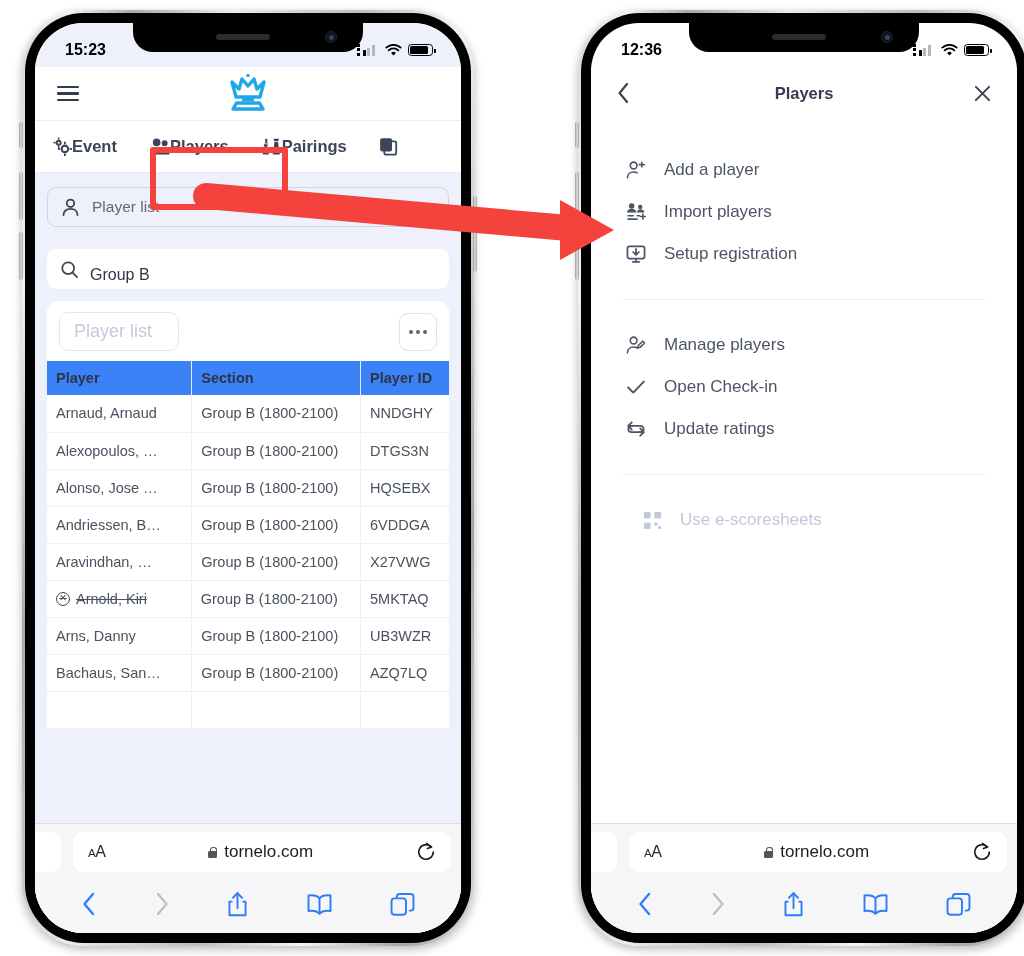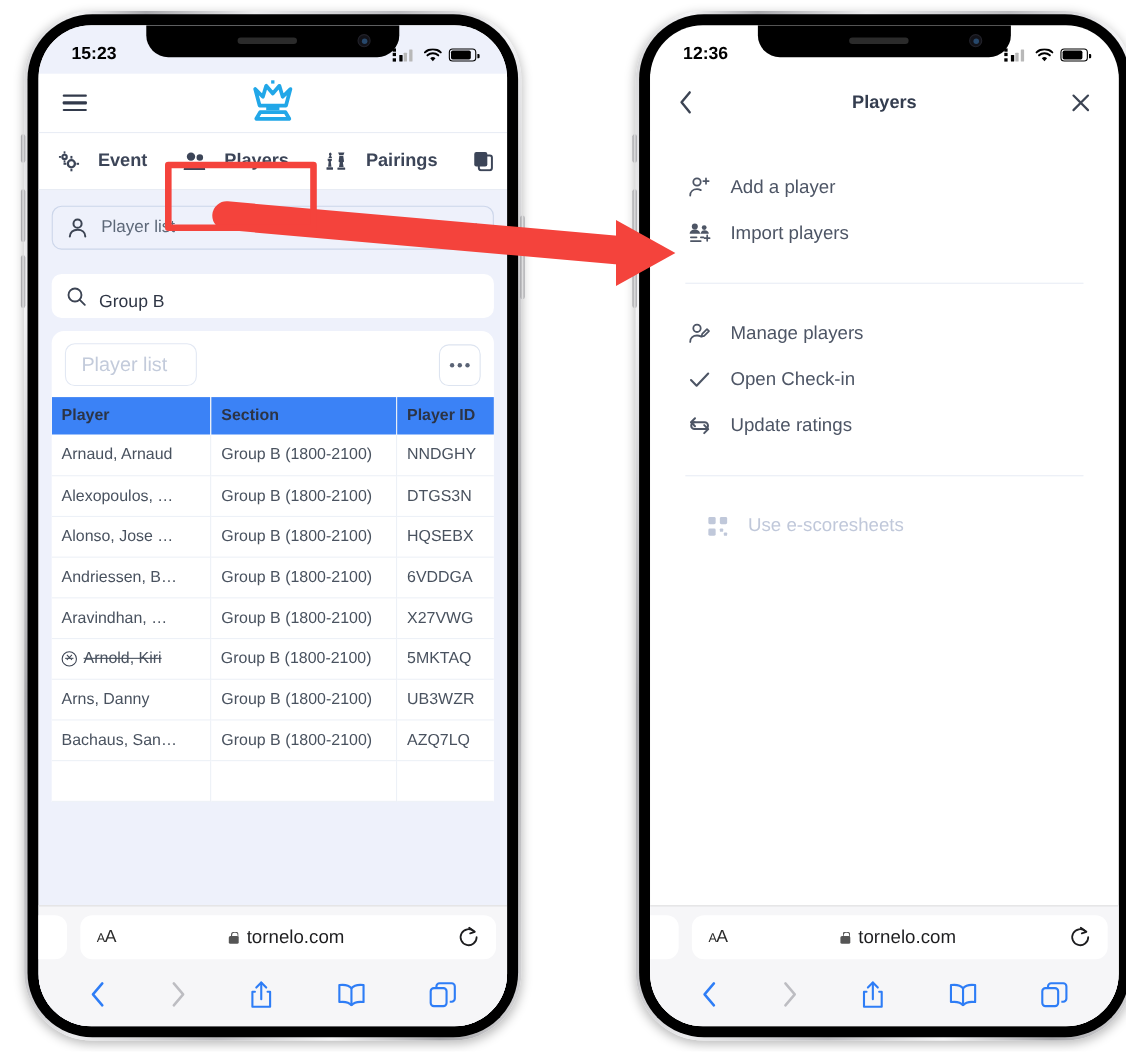--- a/index.html
+++ b/index.html
@@ -89,21 +89,21 @@
   }
   .hamburger { width: 22px; display:flex; flex-direction:column; gap:4px; cursor:pointer;}
   .hamburger span { display:block; height:2.2px; background:#323a4b; border-radius:1px; }
   .logo-wrap { position:absolute; left:50%; transform:translateX(-50%); }
 
   .tabbar {
     position:absolute; top:97px; left:0; right:0; height:53px;
     background:#fff; border-top:1px solid #e9edf5; border-bottom:1px solid #e3e8f2;
     display:flex; align-items:center; overflow:hidden;
   }
-  .tab { display:flex; align-items:center; gap:17px; padding: 0 16px; height:100%;
+  .tab { display:flex; align-items:center; gap:0; padding: 0 16px; height:100%;
          font-size:16.5px; font-weight:600; color:#3c4558; white-space:nowrap; }
   .tab:first-child { padding-left: 18px; }
 
   .page-body { position:absolute; top:150px; left:0; right:0; bottom:0; background:#eef1fb; padding: 14px 12px 0 12px; }
 
   .sel-pill {
     height:40px; border:1px solid #ccd6ea; border-radius:9px;
     background:#eef1fb; display:flex; align-items:center; padding: 0 13px;
     font-size:15.5px; color:#5d6878;
   }
@@ -509,20 +509,31 @@
                 <rect x="1.4" y="14.2" width="7.4" height="1.8" rx=".9"></rect>
                 <rect x="1.4" y="18" width="11.6" height="1.8" rx=".9"></rect>
                 <rect x="11.4" y="14.2" width="4.4" height="1.8" rx=".9"></rect>
                 <path d="M18.6 13.2v5.4 M16 16h5.2" stroke="#4d5565" stroke-width="1.7" stroke-linecap="round"></path>
               </g>
             </svg>
           </span>
           <span>Import players</span>
         </div>
 
+        <div class="menu-item">
+          <span class="mi-icon">
+            <svg width="20" height="20" viewBox="0 0 22 22">
+              <rect x="1.6" y="2.6" width="18.8" height="13.4" rx="2.2" fill="none" stroke="#4d5565" stroke-width="1.9"></rect>
+              <path d="M7.4 19.6h7.2" stroke="#4d5565" stroke-width="1.9" stroke-linecap="round"></path>
+              <path d="M11 16v3.6" stroke="#4d5565" stroke-width="1.9"></path>
+              <path d="M11 5.4v6.4 M7.8 8.8 11 11.9 14.2 8.8" fill="none" stroke="#4d5565" stroke-width="1.9" stroke-linecap="round" stroke-linejoin="round"></path>
+            </svg>
+          </span>
+          <span>Setup registration</span>
+        </div>
 
         <div class="menu-sep"></div>
 
         <div class="menu-item">
           <span class="mi-icon">
             <svg width="20" height="20" viewBox="0 0 22 22">
               <circle cx="8.4" cy="6" r="3.7" fill="none" stroke="#4d5565" stroke-width="1.8"></circle>
               <path d="M1.6 19.6c0-4 3-6.4 6.8-6.4 1.4 0 2.7.3 3.8.9" fill="none" stroke="#4d5565" stroke-width="1.8" stroke-linecap="round"></path>
               <path d="M20.4 8.8 15.6 13.6l-2.8.8.8-2.8 4.8-4.8z" fill="none" stroke="#4d5565" stroke-width="1.7" stroke-linejoin="round"></path>
             </svg>

